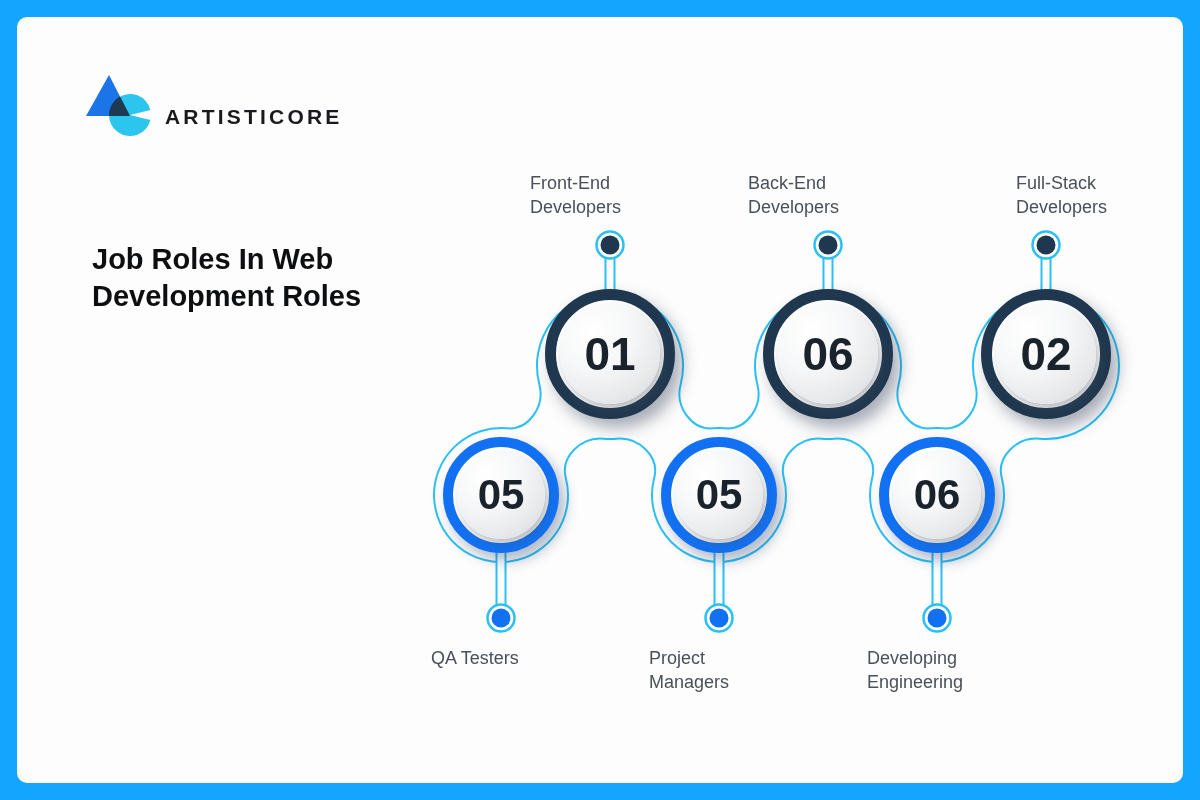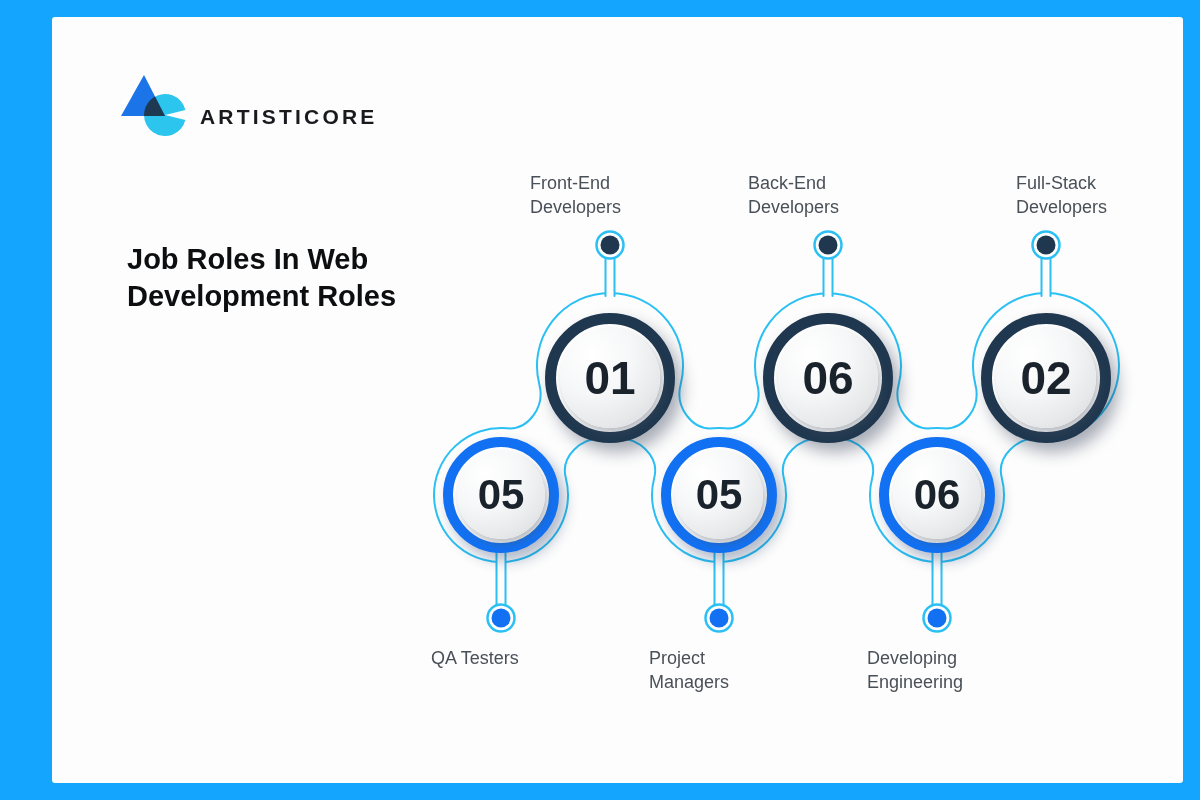--- a/index.html
+++ b/index.html
@@ -15,21 +15,21 @@
     --logo-cyan:#2cc5ee;
     --logo-overlap:#1e3a52;
   }
   *{margin:0;padding:0;box-sizing:border-box;}
   body{font-family:"Liberation Sans", sans-serif;background:#e9eef2;}
   .frame{
     position:relative;width:1200px;height:800px;
     background:var(--frame);overflow:hidden;
   }
   .panel{
-    position:absolute;inset:17px;background:var(--panel);border-radius:3px;margin-left:35px;
+    position:absolute;inset:17px;background:var(--panel);border-radius:10px;
   }
   
   .logo{position:absolute;left:62px;top:50px;width:92px;height:82px;}
   .brand-text{
     position:absolute;left:148px;top:88px;
     font-size:21px;font-weight:700;letter-spacing:3.2px;color:#191a1d;
   }
   
   .page-title{
     position:absolute;left:75px;top:224px;width:315px;
@@ -42,21 +42,21 @@
   .stalk-side{stroke:var(--accent-cyan);stroke-width:2;stroke-linecap:round;}
   .dot-ring{fill:#ffffff;stroke:var(--accent-cyan);stroke-width:2.5;}
   .dot-core-top{fill:var(--navy);}
   .dot-core-bottom{fill:var(--blue);}
   
   .node-circle{
     position:absolute;border-radius:50%;background:#ffffff;
     display:flex;align-items:center;justify-content:center;
   }
   .node-circle.top{
-    width:130px;height:130px;top:313px;
+    width:130px;height:130px;top:289px;
     border:11px solid var(--navy);
     box-shadow:7px 9px 16px rgba(26,40,66,.38);
   }
   .node-circle.bottom{
     width:116px;height:116px;top:437px;
     border:10px solid var(--blue);
     box-shadow:6px 8px 14px rgba(20,48,96,.32);
   }
   .disc{
     position:absolute;inset:4px;border-radius:50%;

